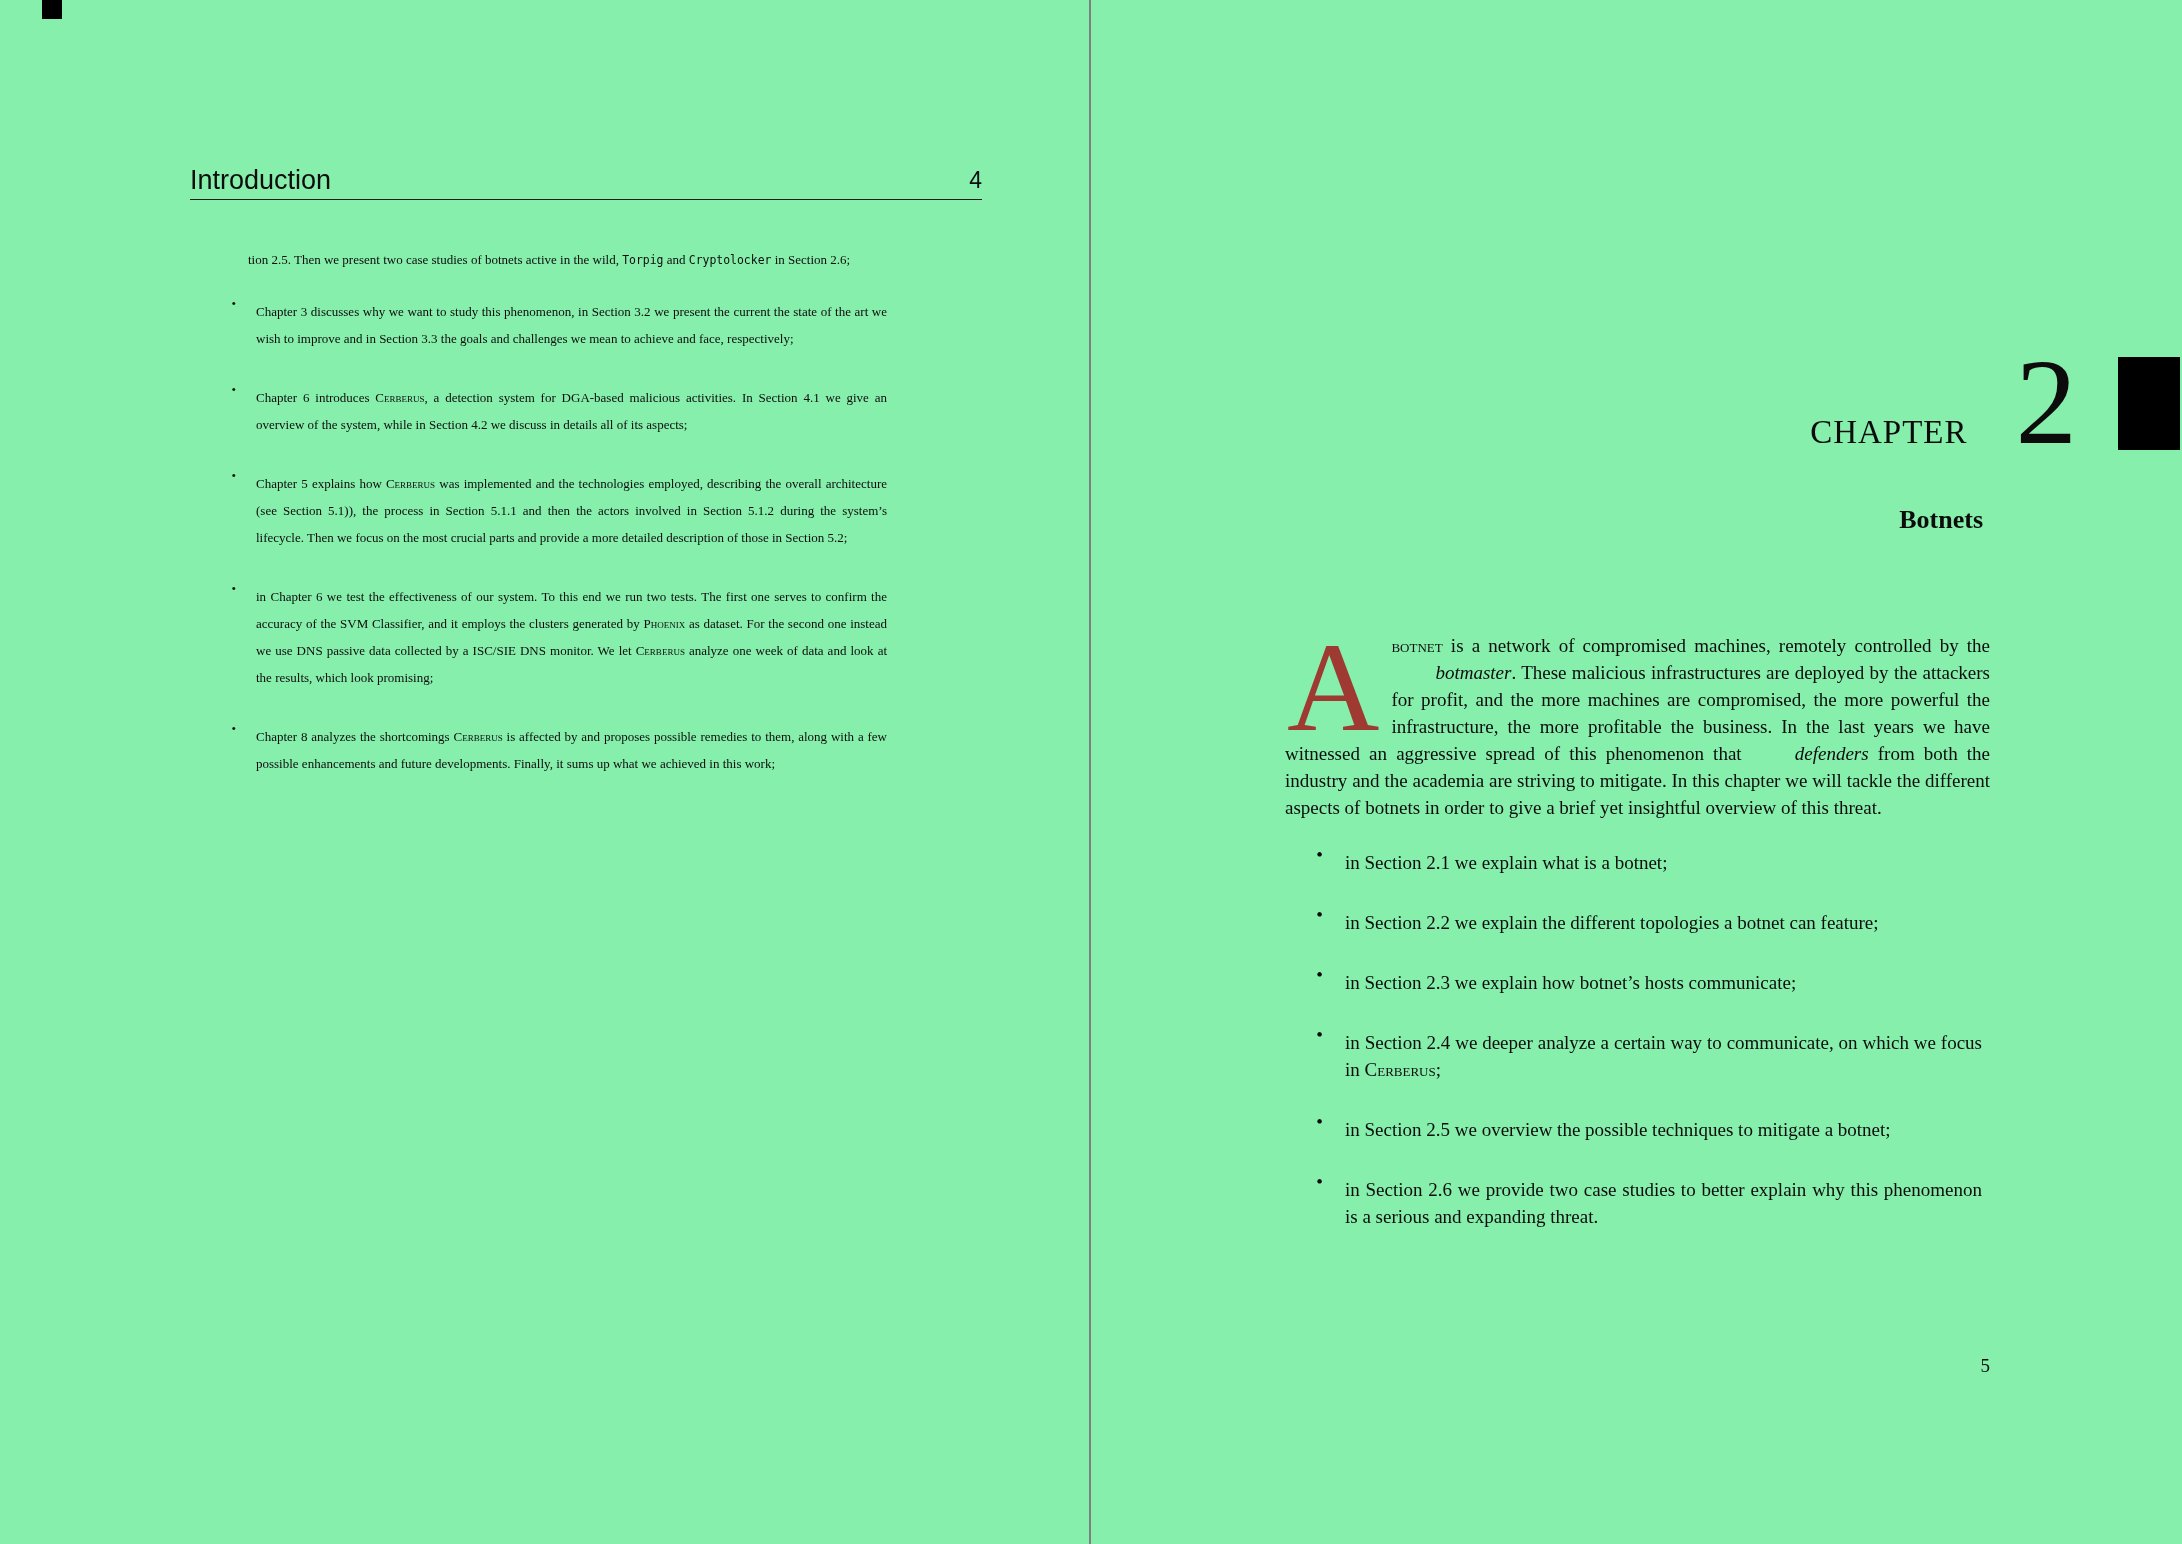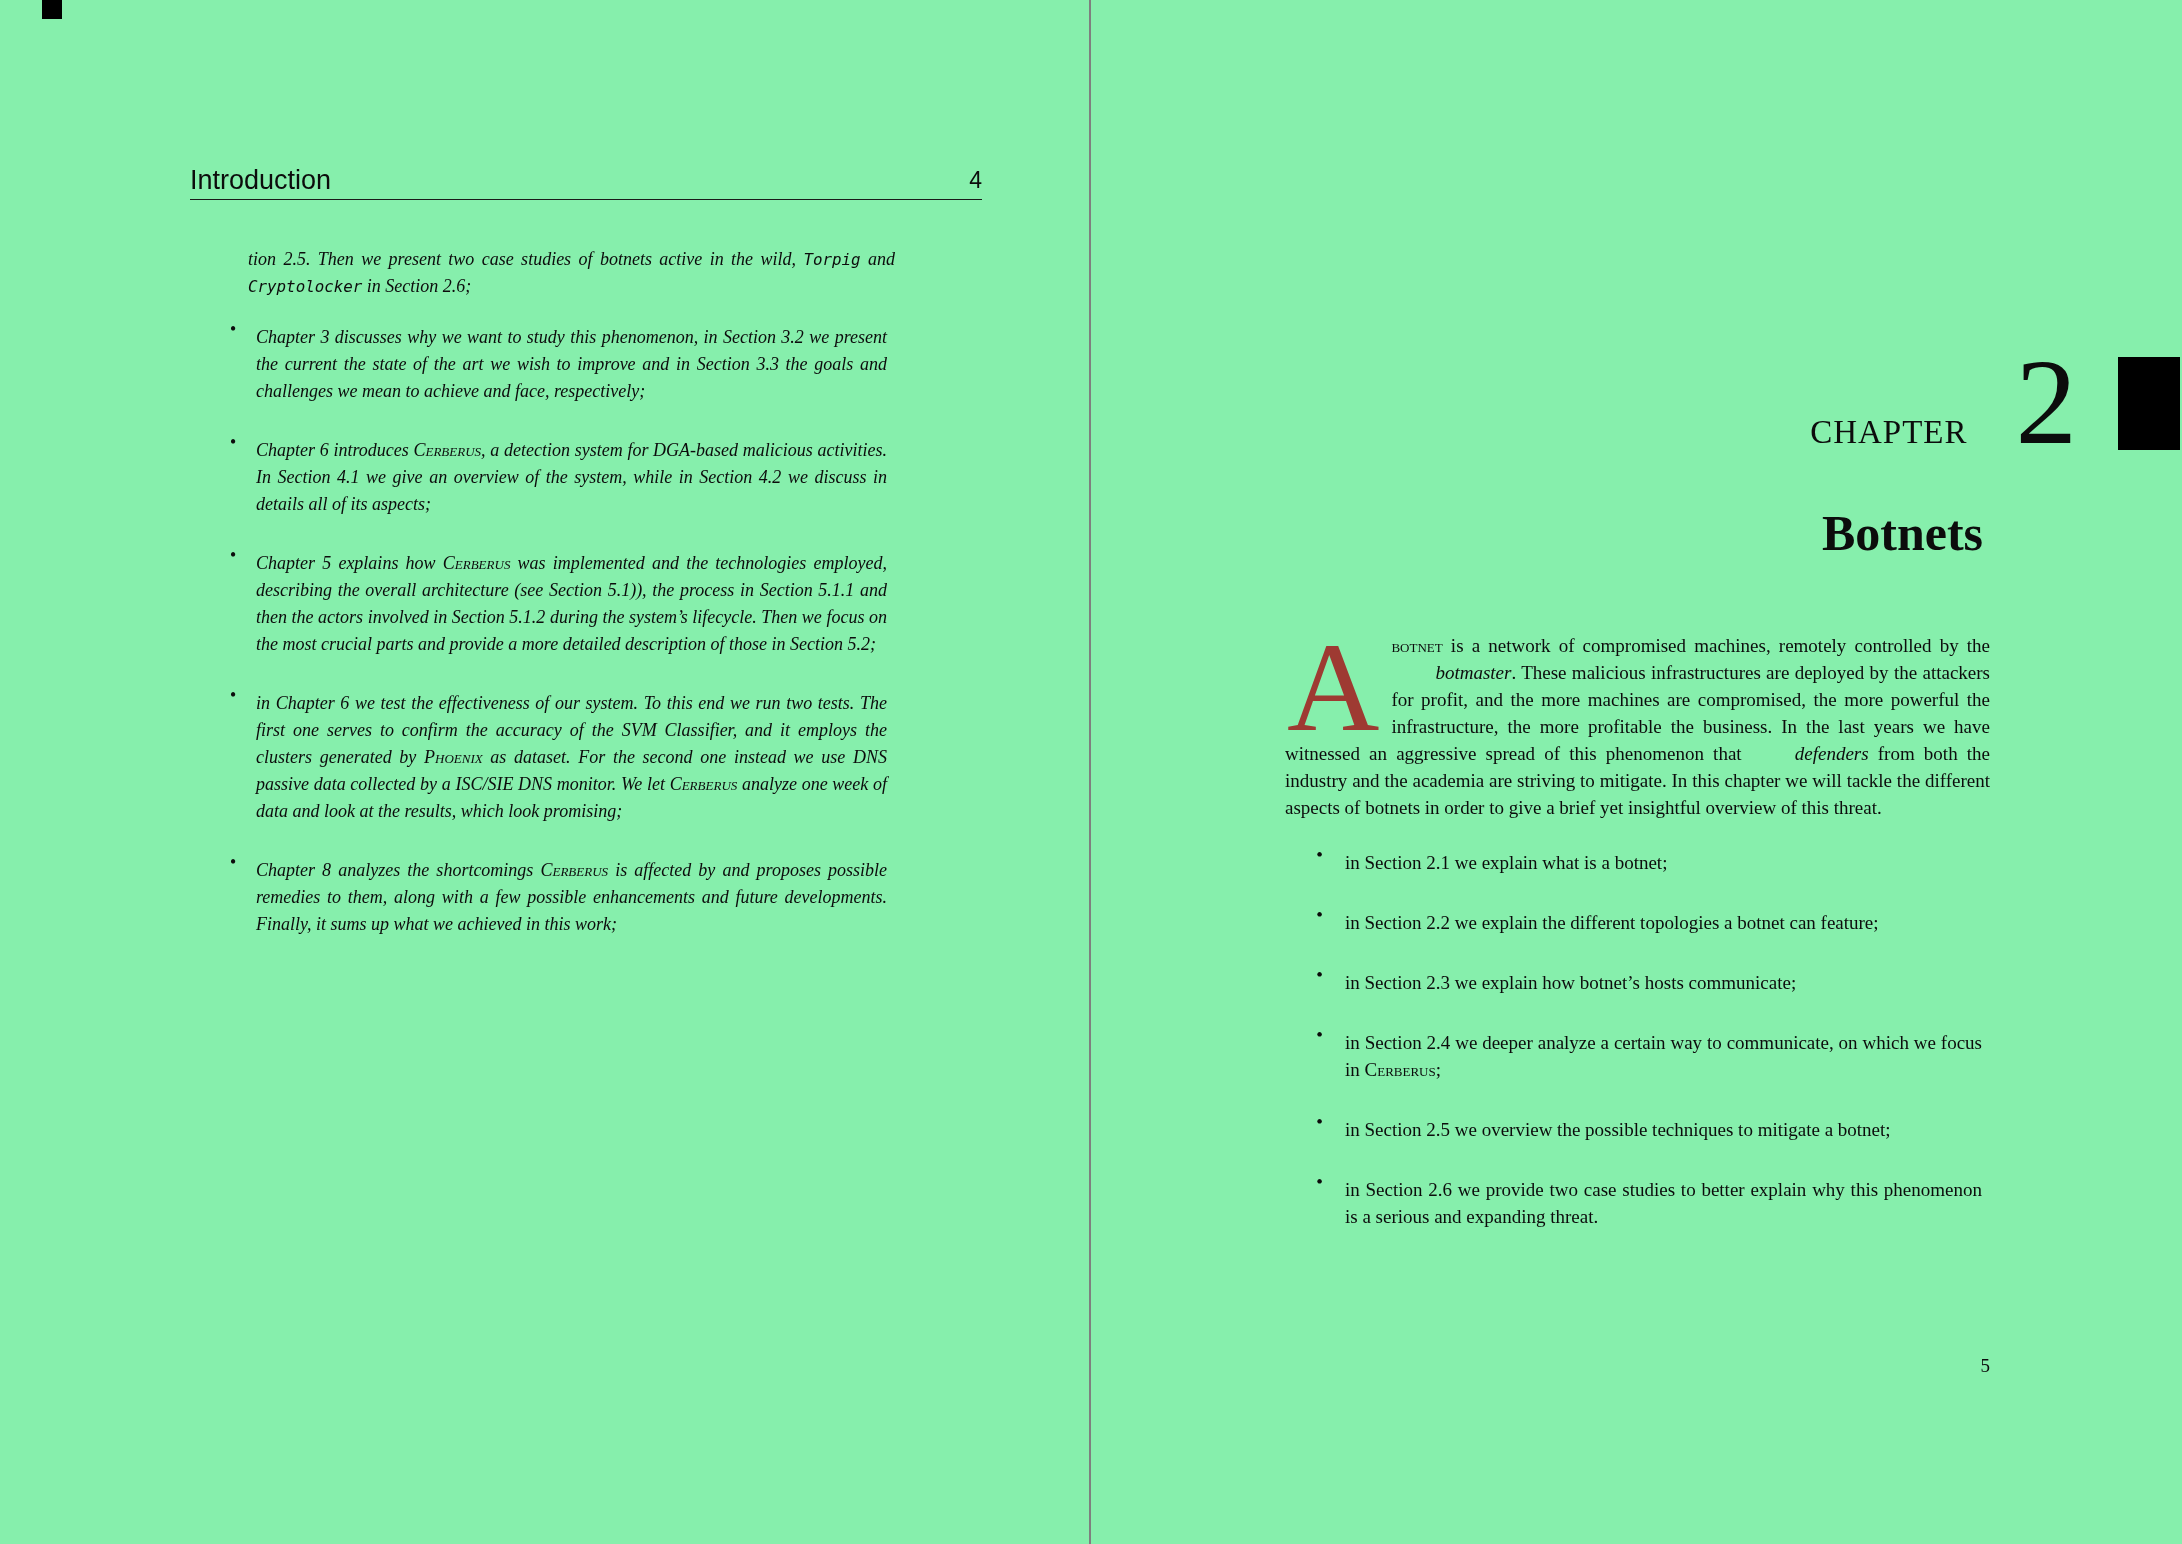--- a/index.html
+++ b/index.html
@@ -12,34 +12,34 @@
 
   
   .lp-header{position:absolute;left:190px;top:166px;width:792px;
              display:flex;justify-content:space-between;align-items:flex-end;
              border-bottom:1.6px solid #1a1a1a;padding-bottom:5px;
              font-family:"Liberation Sans",sans-serif;}
   .lp-title{font-size:27px;line-height:28px;}
   .lp-num{font-size:23px;line-height:28px;}
 
   .lp-body{position:absolute;left:210px;top:246px;width:685px;
-           font-size:18px;line-height:27px;font-style:italic;}
+           font-size:13px;line-height:27px;}
   .cont-para{margin:0 0 0 38px;text-align:justify;}
 
   .brow{display:flex;margin-top:16px;}
   .lp-body .bdot{flex:0 0 38px;text-align:right;padding-right:12px;box-sizing:border-box;}
   .btext{flex:1;margin:8px;text-align:justify;}
 
   
   .chapter-head{position:absolute;top:340px;right:105px;display:flex;align-items:baseline;gap:48px;}
   .chapter-label{font-size:33px;letter-spacing:1px;}
   .chapter-number{font-size:123px;line-height:1;}
   .chapter-tab{position:absolute;left:2118px;top:357px;width:62px;height:93px;background:#000;}
   .chapter-title{position:absolute;top:506px;right:199px;margin:0;
-                 font-size:50px;font-weight:700;line-height:1.1;}
+                 font-size:26px;font-weight:700;line-height:1.1;}
 
   .rp-body{position:absolute;left:1285px;top:632px;width:705px;
            font-size:19px;line-height:27px;}
   .lead-para{margin:0;text-align:justify;}
   .drop-cap{float:left;height:100px;font-size:128px;line-height:98px;
             margin:6px 12px 0 2px;color:#9e3a32;}
   .org-para{margin:30px 0 0 0;text-align:justify;}
   .rp-bullets .brow{margin-top:17px;}
   .rp-bullets .brow:first-child{margin-top:20px;}
   .rp-body .bdot{flex:0 0 52px;text-align:right;padding-right:14px;box-sizing:border-box;}

